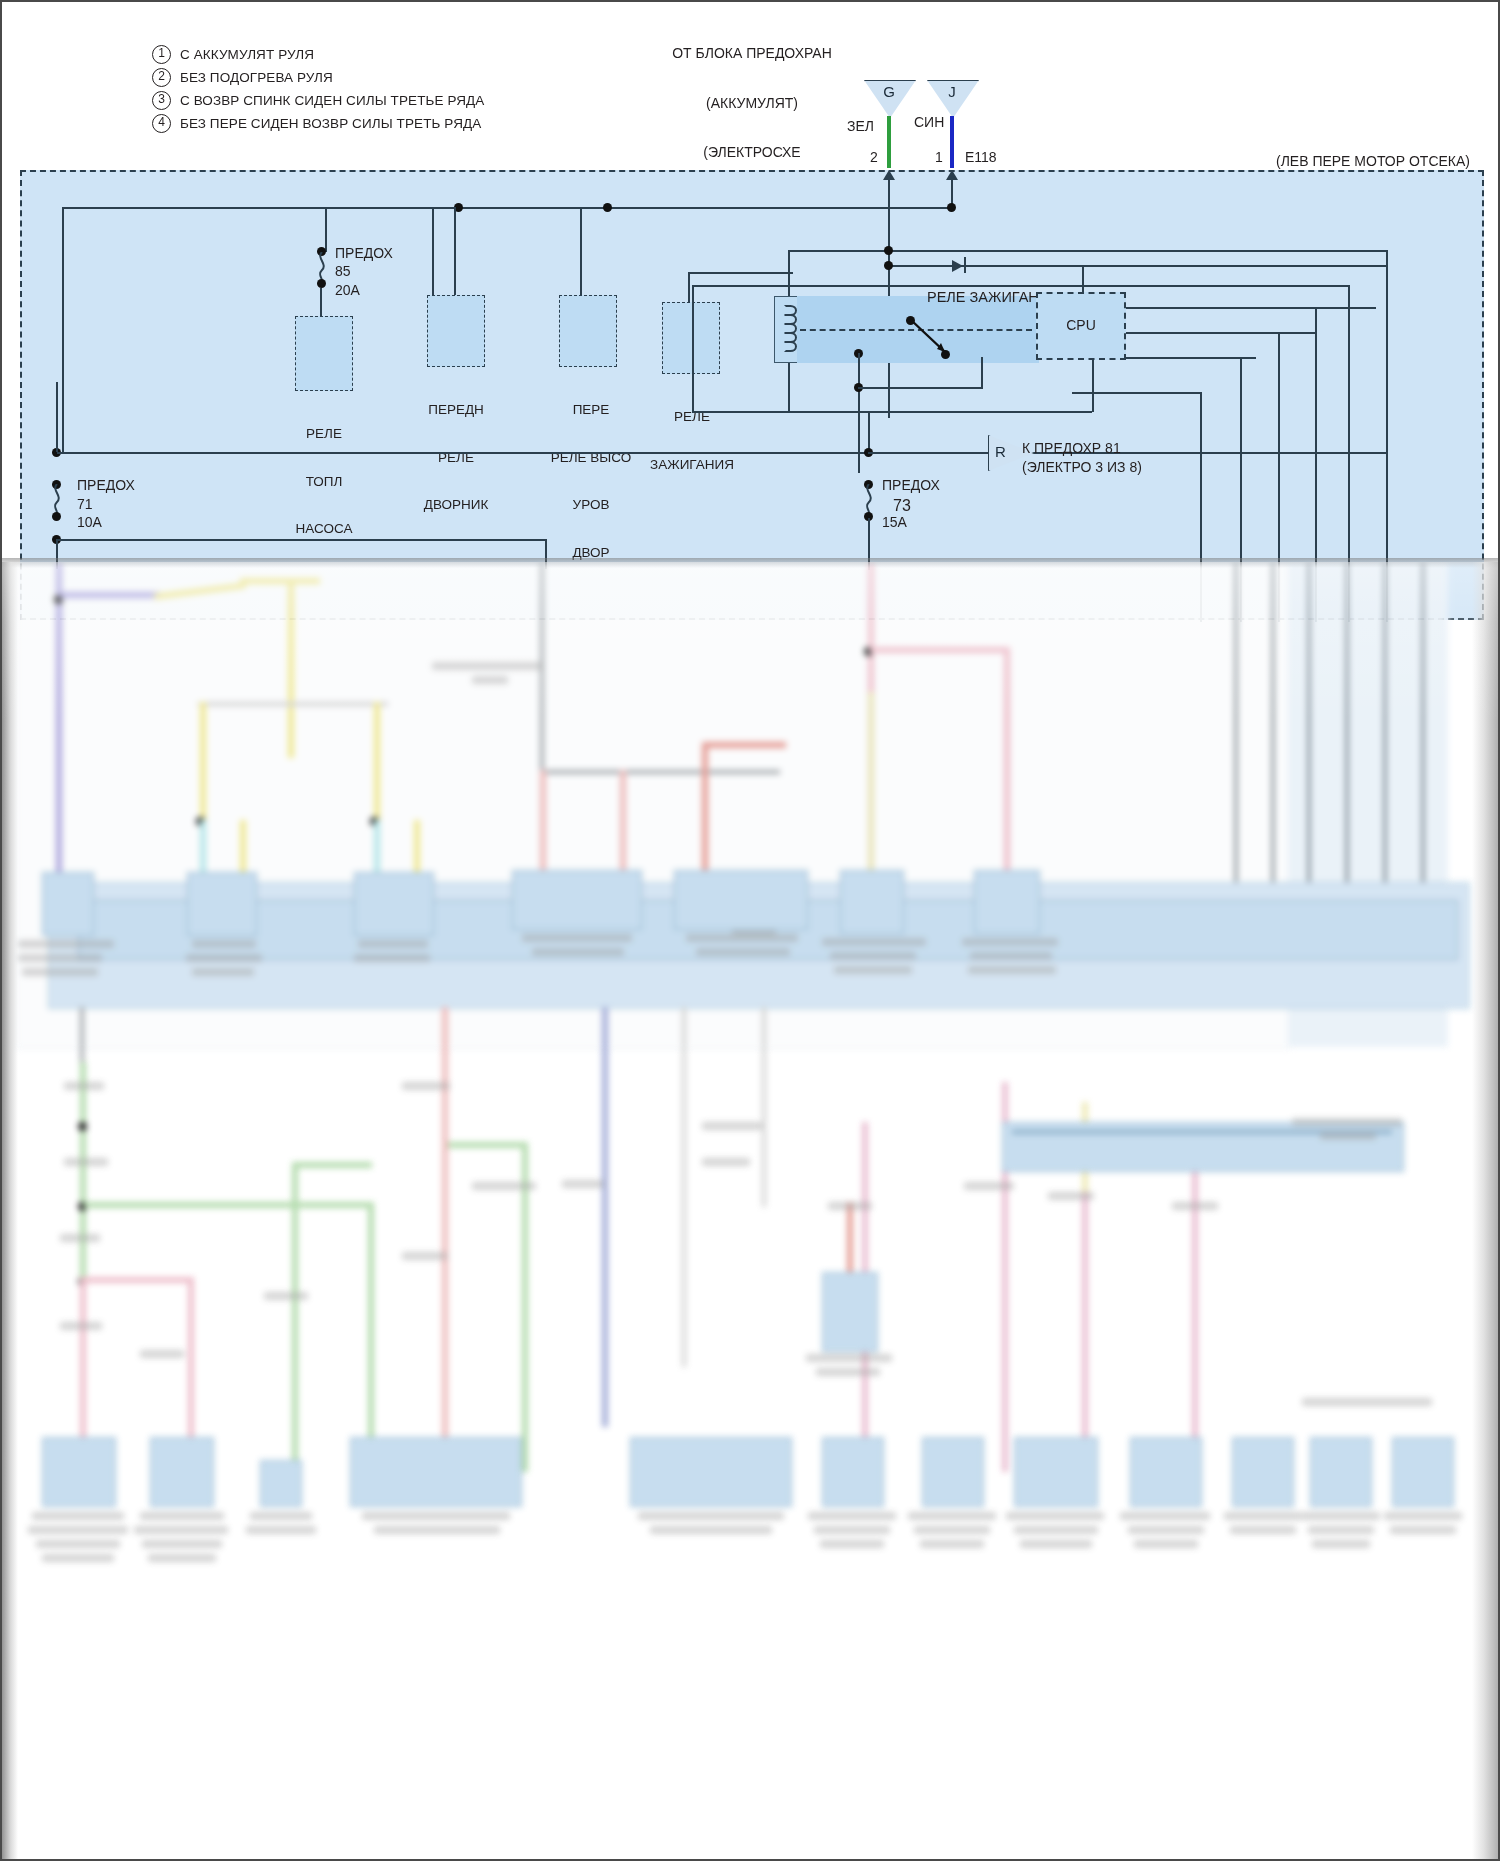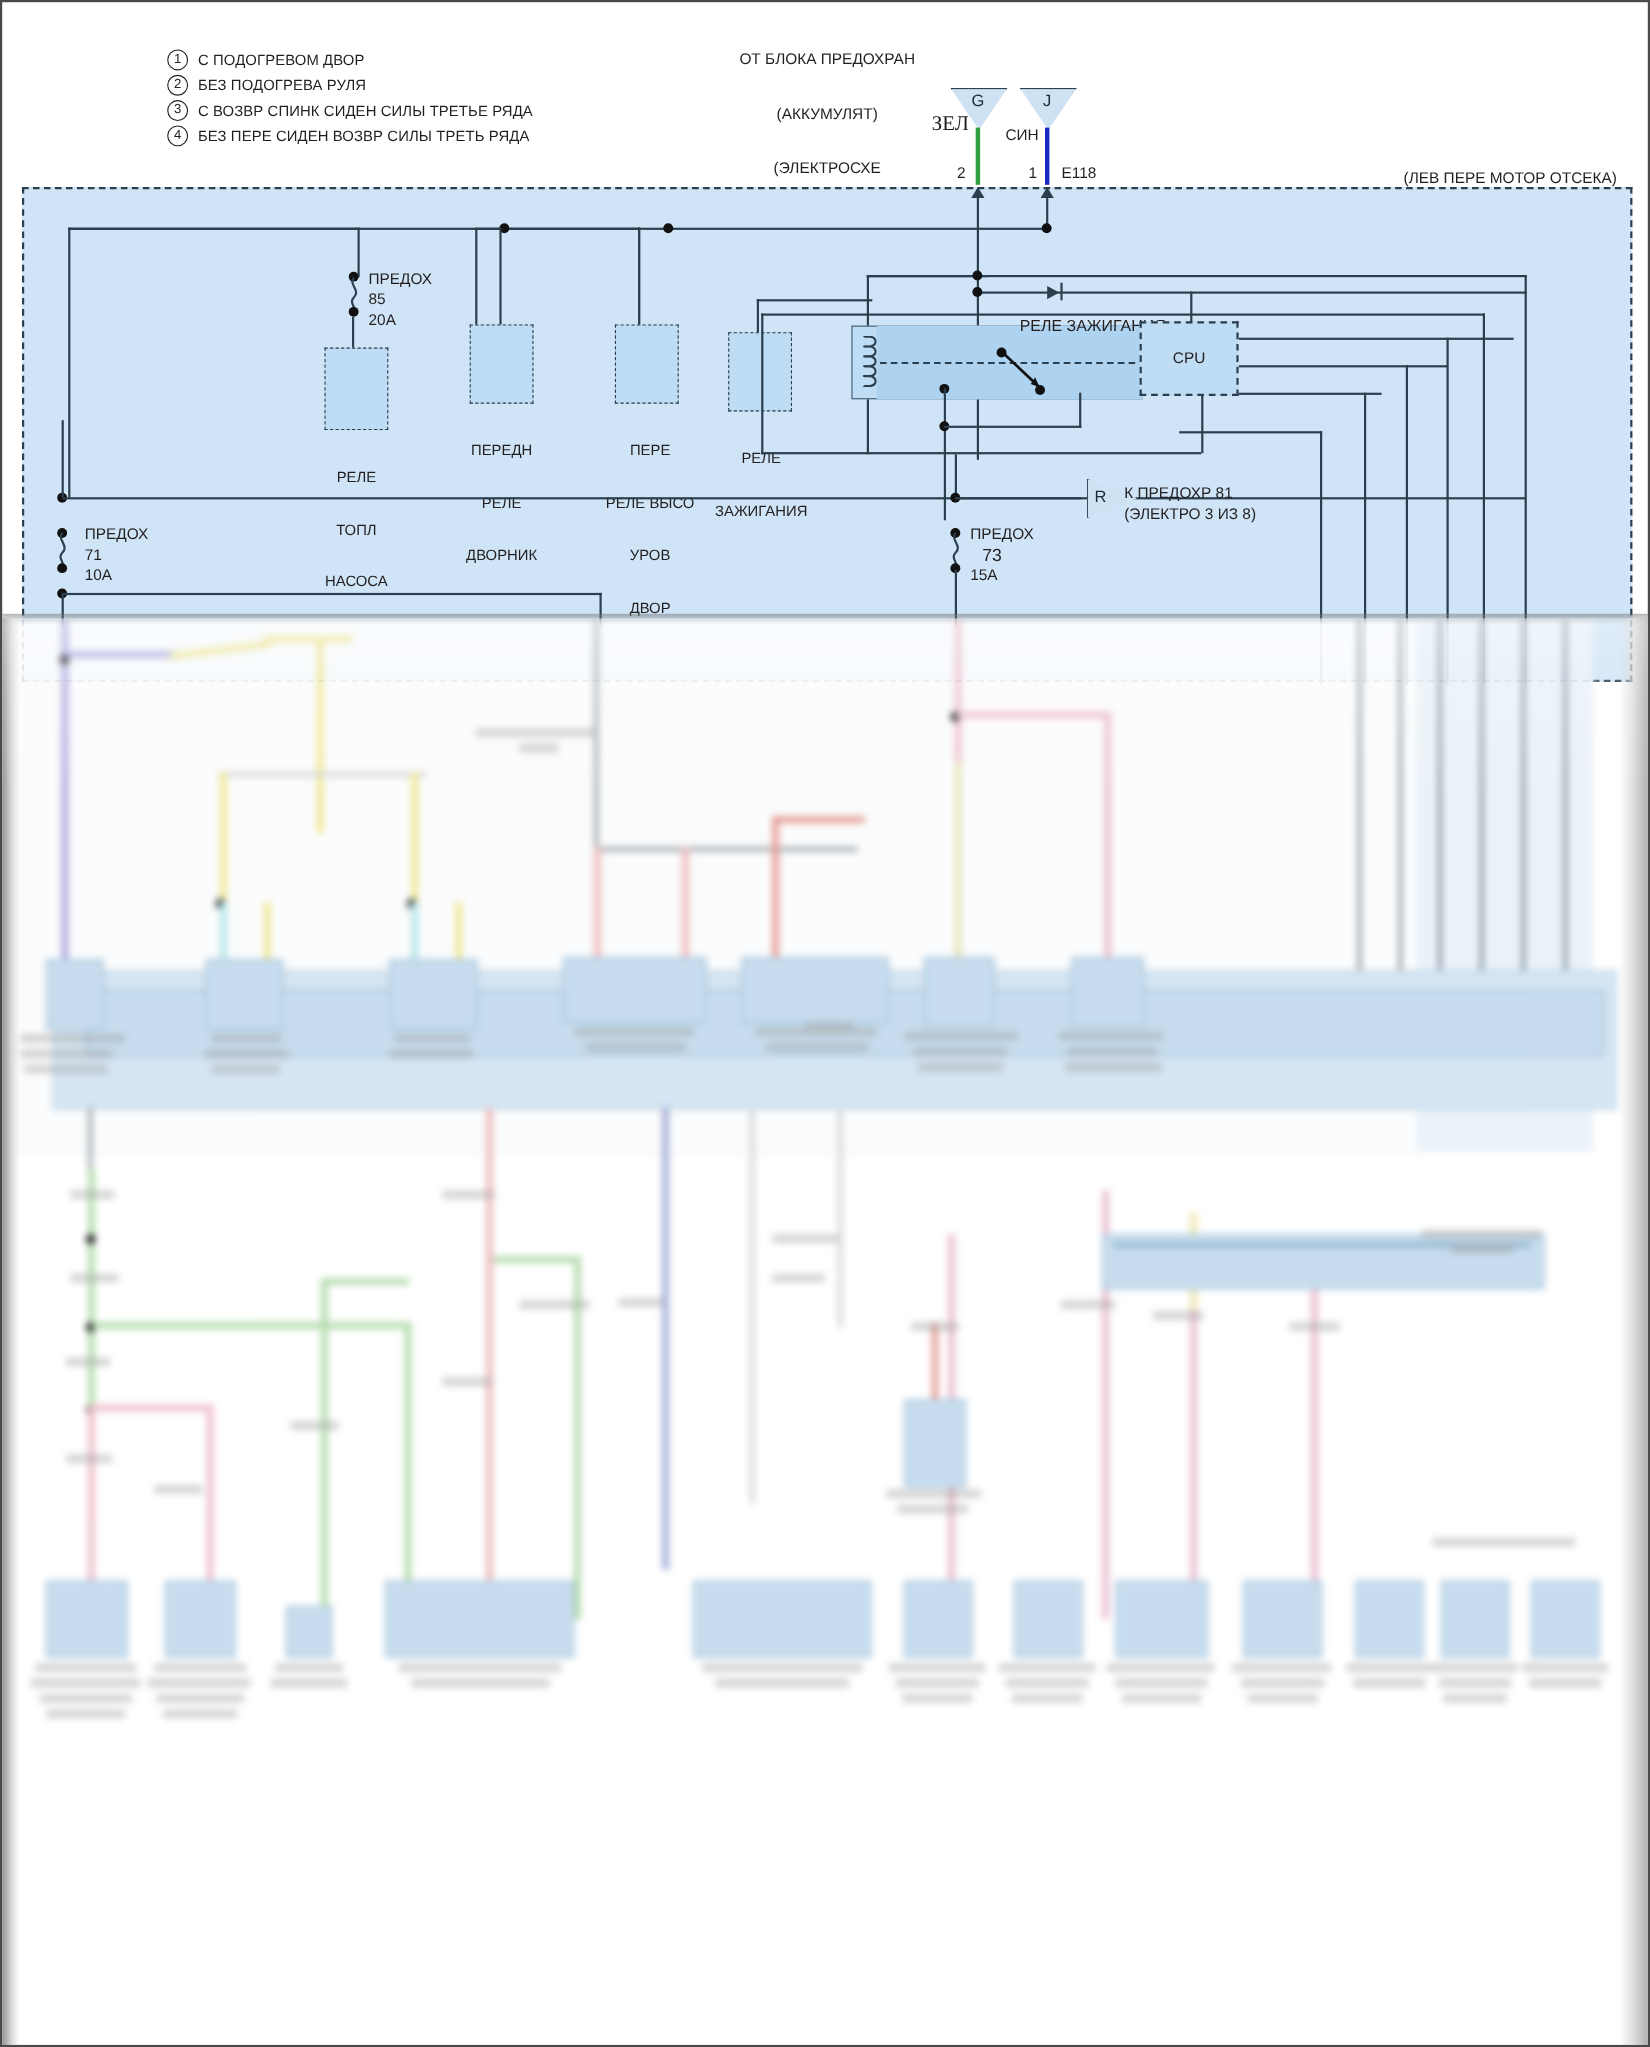--- a/index.html
+++ b/index.html
@@ -85,21 +85,21 @@
     background:linear-gradient(to bottom,rgba(120,120,120,.55),rgba(255,255,255,0));}
 </style>
 </head>
 <body>
 
 <div id="page">
 
   <div id="legend">
     <div class="legrow">
       <div class="legnum">1</div>
-      <div class="legtxt">С ПОДОГРЕВОМ ДВОР</div>
+      <div class="legtxt">С АККУМУЛЯТ РУЛЯ</div>
     </div>
     <div class="legrow">
       <div class="legnum">2</div>
       <div class="legtxt">БЕЗ ПОДОГРЕВА РУЛЯ</div>
     </div>
     <div class="legrow">
       <div class="legnum">3</div>
       <div class="legtxt">С ВОЗВР СПИНК СИДЕН СИЛЫ ТРЕТЬЕ РЯДА</div>
     </div>
     <div class="legrow">
@@ -120,21 +120,21 @@
     <div>IPDM E/R (ИНТЕЛЛЕКТУ БЛОК ПРЕДОХРАНИТ</div>
     <div>И РЕЛЕ МОТОРНОГО ОТСЕКА)</div>
   </div>
 
   <div class="conn" style="left:862px;top:78px;">
     <div class="tri"></div>
     <div class="lbl">G</div>
   </div>
 
   <div style="position:absolute;left:885px;top:114px;width:4px;height:52px;background:#2e9e3e;"></div>
-  <div class="txt" style="left:845px;top:100px;font-size:19px;font-family:Liberation Serif, serif;">ЗЕЛ</div>
+  <div class="txt" style="left:845px;top:116px;font-size:14px;">ЗЕЛ</div>
   <div class="txt" style="left:868px;top:147px;font-size:14px;">2</div>
 
   <div class="conn" style="left:925px;top:78px;">
     <div class="tri"></div>
     <div class="lbl">J</div>
   </div>
   <div style="position:absolute;left:948px;top:114px;width:4px;height:52px;background:#1a28c4;"></div>
   <div class="txt" style="left:912px;top:112px;font-size:14px;">СИН</div>
   <div class="txt" style="left:933px;top:147px;font-size:14px;">1</div>
   <div class="txt" style="left:963px;top:147px;font-size:14px;">E118</div>

